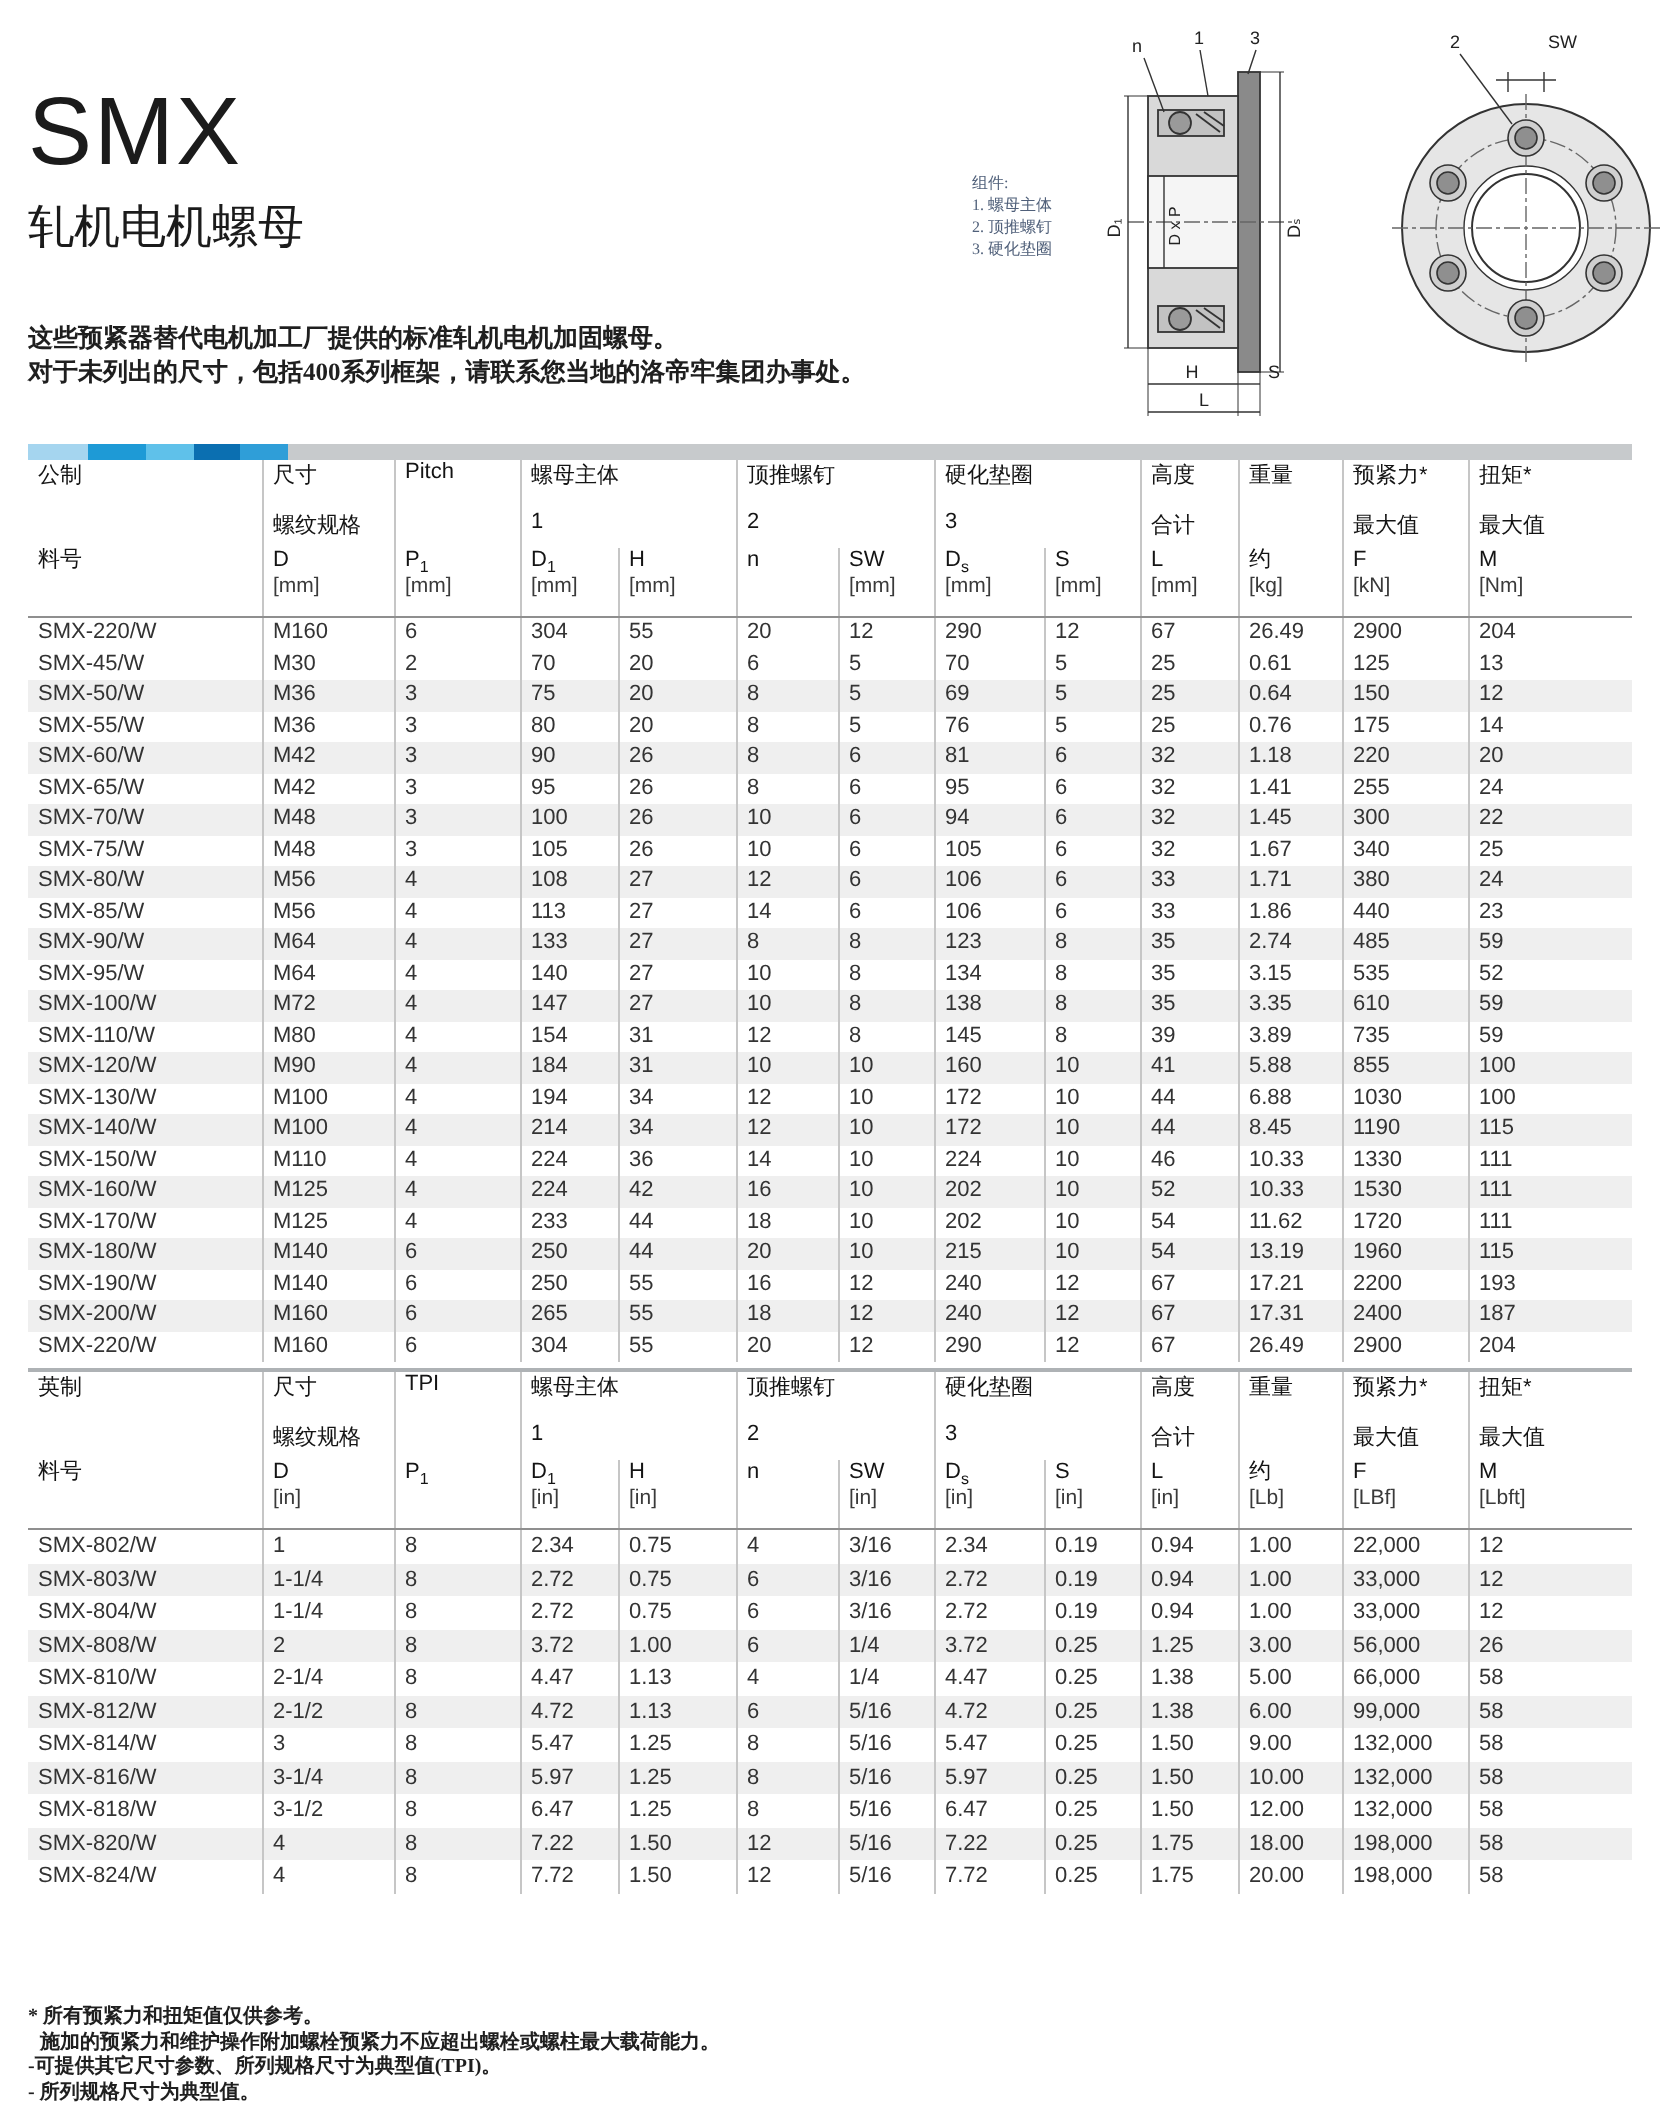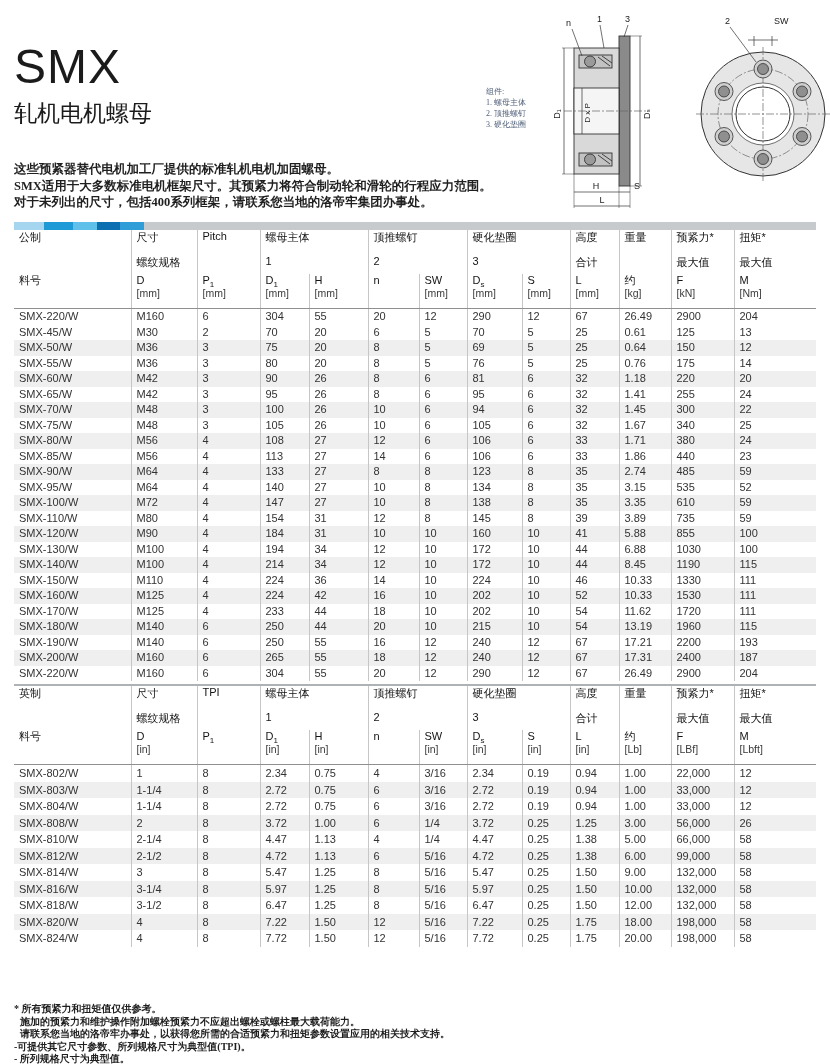--- a/index.html
+++ b/index.html
@@ -58,21 +58,20 @@
 
 <div class="page">
 
   <div class="brand">
     <div class="product-code">SMX</div>
     <div class="product-name">轧机电机螺母</div>
   </div>
 
   <div class="intro">
     <div>这些预紧器替代电机加工厂提供的标准轧机电机加固螺母。</div>
-    <div>SMX适用于大多数标准电机框架尺寸。其预紧力将符合制动轮和滑轮的行程应力范围。</div>
     <div>对于未列出的尺寸，包括400系列框架，请联系您当地的洛帝牢集团办事处。</div>
   </div>
 
   <div class="diagram">
     <svg width="352" height="208" viewBox="0 0 352 208">
 
       <g stroke="#333" stroke-width="0.9" fill="none">
         <rect x="141" y="26" width="11" height="150" fill="#8a8a8a"></rect>
         <rect x="96" y="38" width="45" height="126" fill="#d9d9d9"></rect>
         <rect x="96" y="78" width="45" height="46" fill="#f5f5f5"></rect>
@@ -906,18 +905,17 @@
               <td>58</td>
             </tr>
           </tbody>
         </table>
       </div>
   </div>
 
   <div class="footnotes">
     <div>* 所有预紧力和扭矩值仅供参考。</div>
     <div class="indent">施加的预紧力和维护操作附加螺栓预紧力不应超出螺栓或螺柱最大载荷能力。</div>
-    <div class="indent">请联系您当地的洛帝牢办事处，以获得您所需的合适预紧力和扭矩参数设置应用的相关技术支持。</div>
     <div>-可提供其它尺寸参数、所列规格尺寸为典型值(TPI)。</div>
     <div>- 所列规格尺寸为典型值。</div>
   </div>
 
 </div>
 
 </body></html>

